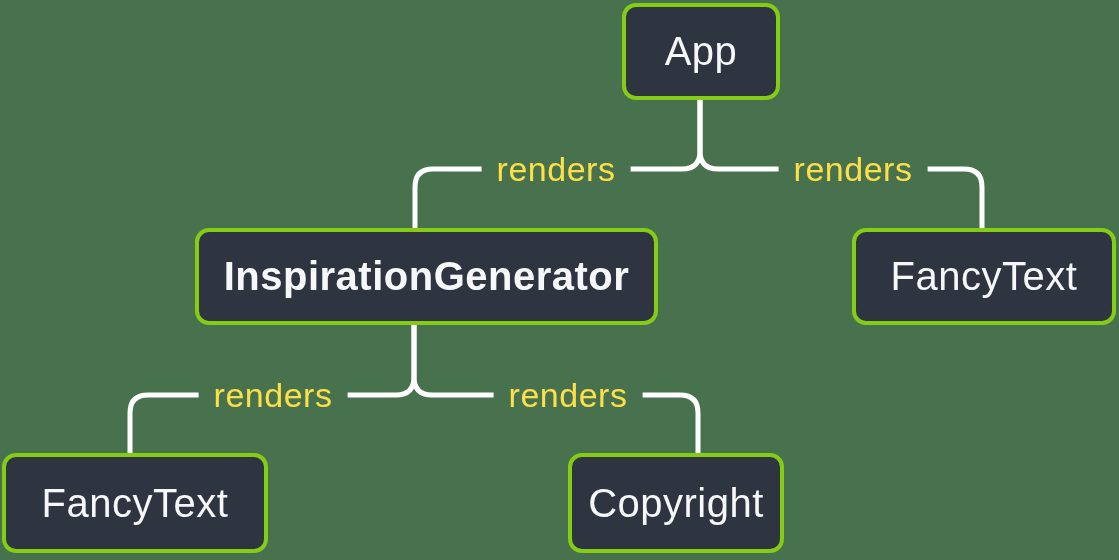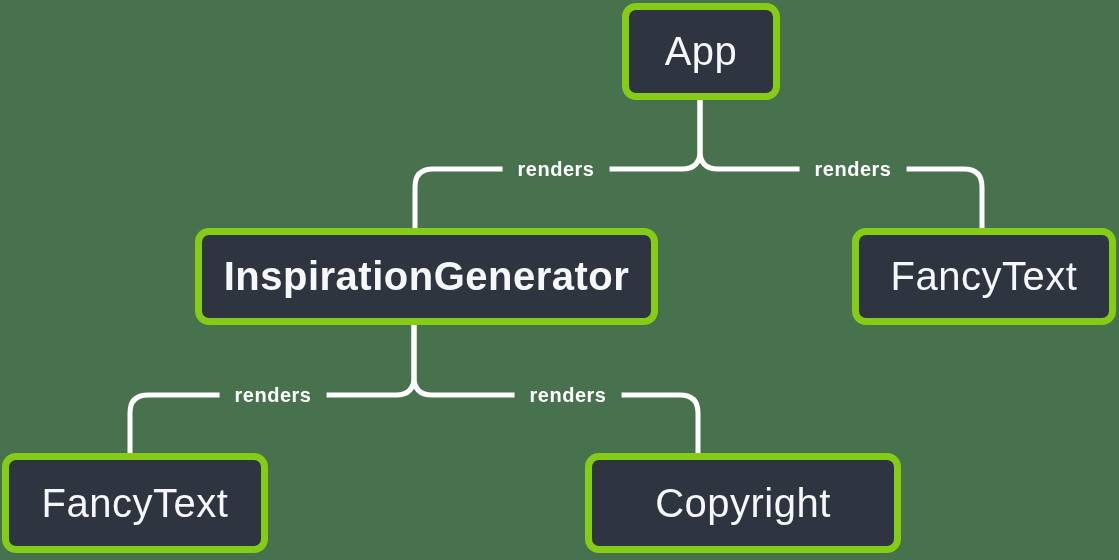--- a/index.html
+++ b/index.html
@@ -26,43 +26,43 @@
     fill: none;
     stroke: #ffffff;
     stroke-width: 5;
     stroke-linecap: round;
     stroke-linejoin: round;
   }
   .node {
     position: absolute;
     box-sizing: border-box;
     background: #2e3440;
-    border: 7px solid #84cc16;
+    border: 4px solid #84cc16;
     border-radius: 14px;
     color: #f6f7f9;
     font-size: 40px;
     font-weight: 500;
     display: flex;
     align-items: center;
     justify-content: center;
     white-space: nowrap;
     letter-spacing: 0.5px;
   }
   .node-app                  { left: 622px; top: 3px;   width: 158px; height: 97px; }
   .node-inspiration         { left: 195px; top: 228px; width: 463px; height: 97px; font-weight: bold; }
   .node-fancytext-right     { left: 852px; top: 228px; width: 264px; height: 97px; }
   .node-fancytext-left      { left: 2px;   top: 453px; width: 266px; height: 100px; }
-  .node-copyright           { left: 568px; top: 453px; width: 316px; height: 100px; margin-left: 17px; }
+  .node-copyright           { left: 568px; top: 453px; width: 216px; height: 100px; }
   .edge-label {
     position: absolute;
     transform: translate(-50%, -50%);
     background: #48714e;
-    color: #ffffff;
-    font-size: 20px;
-    font-weight: 700;
+    color: #fde047;
+    font-size: 34px;
+    font-weight: 400;
     padding: 0 15px;
     white-space: nowrap;
     letter-spacing: 0.5px;
   }
   .edge-label-1 { left: 556px; top: 169px; }
   .edge-label-2 { left: 853px; top: 169px; }
   .edge-label-3 { left: 273px; top: 395px; }
   .edge-label-4 { left: 568px; top: 395px; }
 </style>
 </head>

